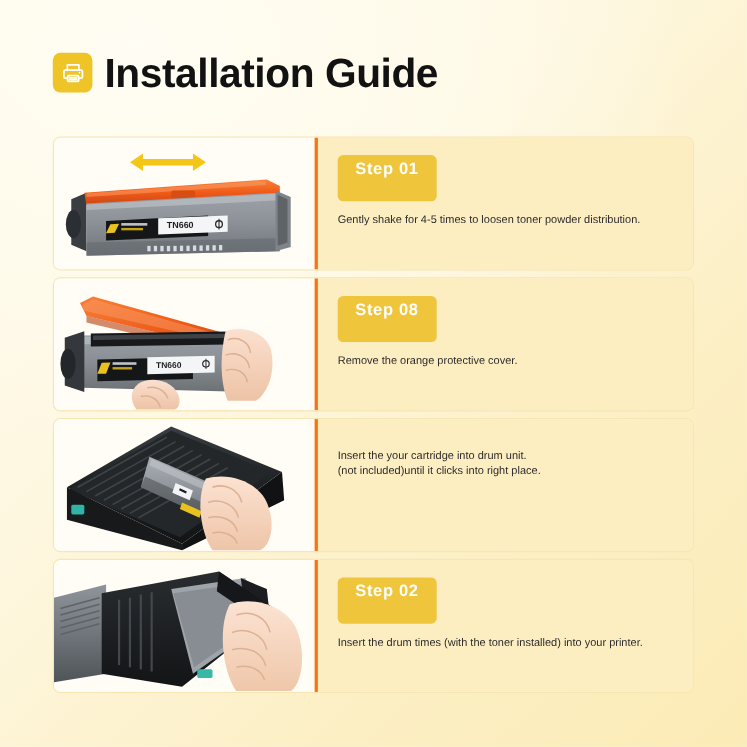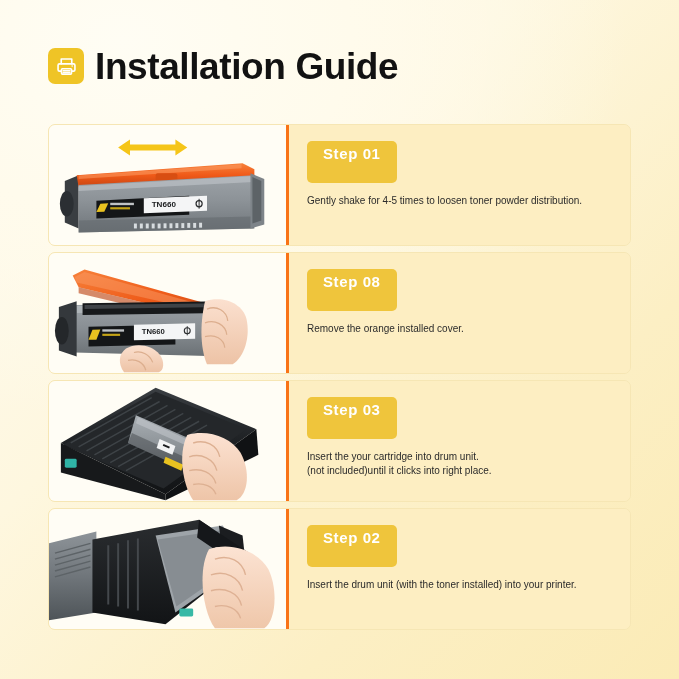--- a/index.html
+++ b/index.html
@@ -252,21 +252,21 @@
           <g>
             <path d="M78 96 C88 90 104 92 112 102 C118 110 116 120 110 120 L76 120
                      C70 112 70 102 78 96 Z" fill="url(#skin2)"></path>
             <path d="M86 100 C94 98 102 102 105 110" fill="none" stroke="#DCAE8E" stroke-width="1.3"></path>
             <path d="M80 108 C88 106 96 110 98 118" fill="none" stroke="#DCAE8E" stroke-width="1.3"></path>
           </g>
         </svg>
       </div>
       <div class="card-body">
         <span class="step-badge">Step  08</span>
-        <p class="step-text">Remove the orange installed cover.</p>
+        <p class="step-text">Remove the orange protective cover.</p>
       </div>
     </div>
 
     <div class="card">
       <div class="card-media">
         <svg viewBox="0 0 240 120" preserveAspectRatio="xMidYMid meet">
           <defs>
             <linearGradient id="c3drum" x1="0" y1="0" x2="0" y2="1">
               <stop offset="0" stop-color="#3A3E42"></stop>
               <stop offset="0.5" stop-color="#1E2124"></stop>
@@ -315,21 +315,20 @@
             <path d="M140 54 C160 48 184 56 194 72 C204 90 202 114 190 120 L146 120
                      C136 106 130 74 140 54 Z" fill="url(#skin3)"></path>
             <path d="M146 62 C158 58 170 64 173 76" fill="none" stroke="#DDB092" stroke-width="1.4"></path>
             <path d="M142 76 C154 72 167 78 170 90" fill="none" stroke="#DDB092" stroke-width="1.4"></path>
             <path d="M142 90 C154 87 166 92 169 103" fill="none" stroke="#DDB092" stroke-width="1.4"></path>
             <path d="M146 104 C157 102 166 106 169 114" fill="none" stroke="#DDB092" stroke-width="1.4"></path>
           </g>
         </svg>
       </div>
       <div class="card-body">
-        <span class="step-badge">Step  03</span>
         <p class="step-text">Insert the your cartridge into drum unit.
 (not included)until it clicks into right place.</p>
       </div>
     </div>
 
     <div class="card">
       <div class="card-media">
         <svg viewBox="0 0 240 120" preserveAspectRatio="xMidYMid meet">
           <defs>
             <linearGradient id="c4printer" x1="0" y1="0" x2="0" y2="1">
@@ -381,18 +380,18 @@
                      C156 104 150 62 162 40 Z" fill="url(#skin4)"></path>
             <path d="M168 50 C182 45 196 52 199 66" fill="none" stroke="#DEB194" stroke-width="1.4"></path>
             <path d="M164 66 C178 61 193 68 196 82" fill="none" stroke="#DEB194" stroke-width="1.4"></path>
             <path d="M164 82 C178 78 192 84 195 97" fill="none" stroke="#DEB194" stroke-width="1.4"></path>
             <path d="M168 98 C180 95 191 100 194 110" fill="none" stroke="#DEB194" stroke-width="1.4"></path>
           </g>
         </svg>
       </div>
       <div class="card-body">
         <span class="step-badge">Step  02</span>
-        <p class="step-text">Insert the drum unit (with the toner installed) into your printer.</p>
+        <p class="step-text">Insert the drum times (with the toner installed) into your printer.</p>
       </div>
     </div>
 
   </div>
 </div>
 
 </body></html>

